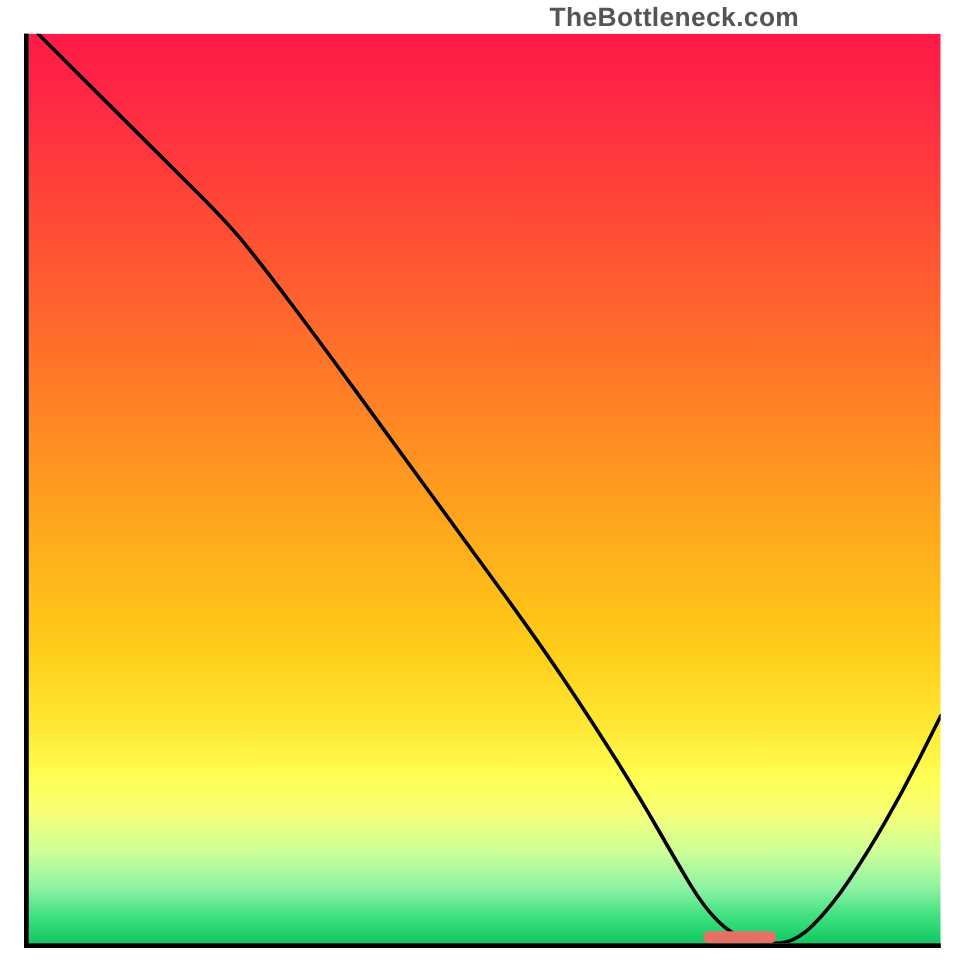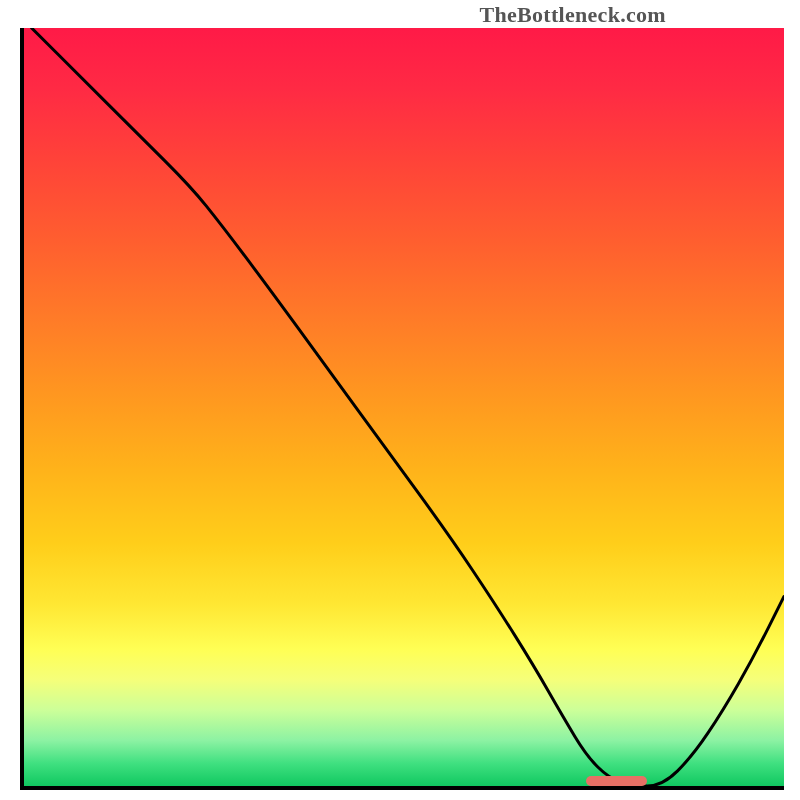--- a/index.html
+++ b/index.html
@@ -8,21 +8,20 @@
     width: 800px;
     height: 800px;
     background: #ffffff;
     overflow: hidden;
     font-family: Arial, Helvetica, sans-serif;
   }
   .root {
     position: relative;
     width: 676px;
     height: 800px;
-    font-family: Liberation Serif, serif;
   }
   .watermark {
     position: absolute;
     top: 2px;
     right: 10px;
     font-size: 22px;
     font-weight: 600;
     color: #555555;
     letter-spacing: 0.3px;
   }

